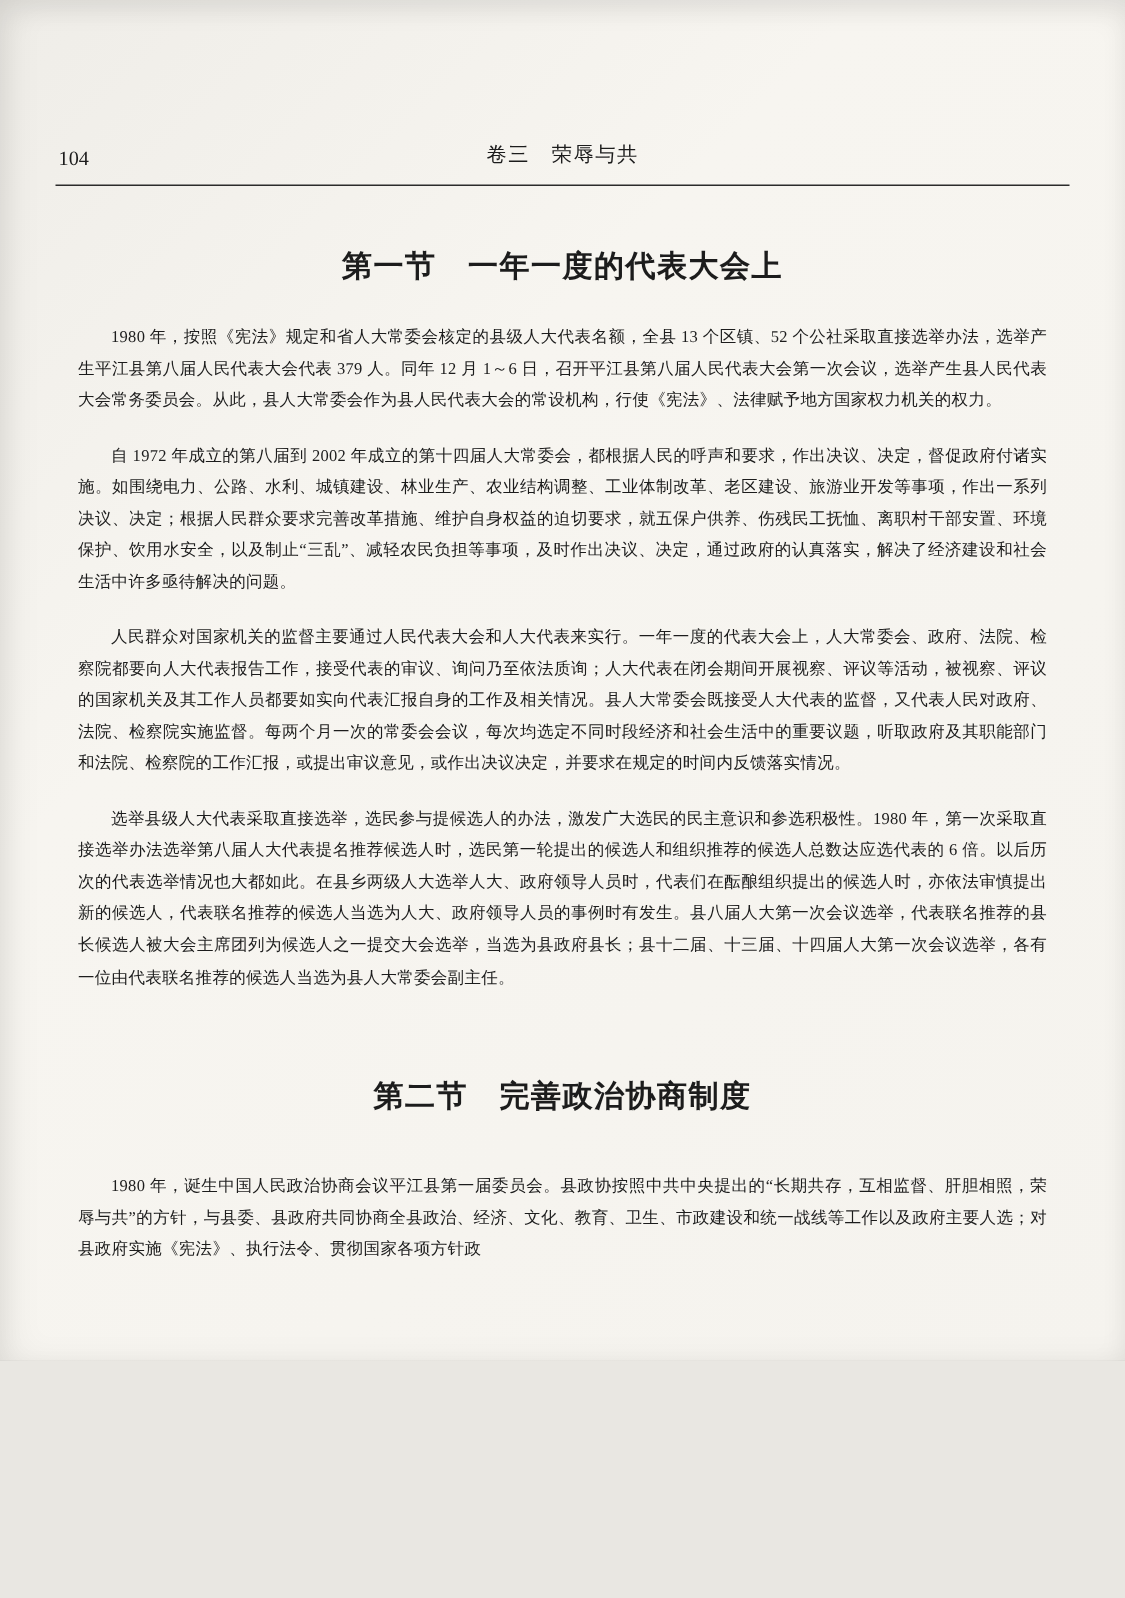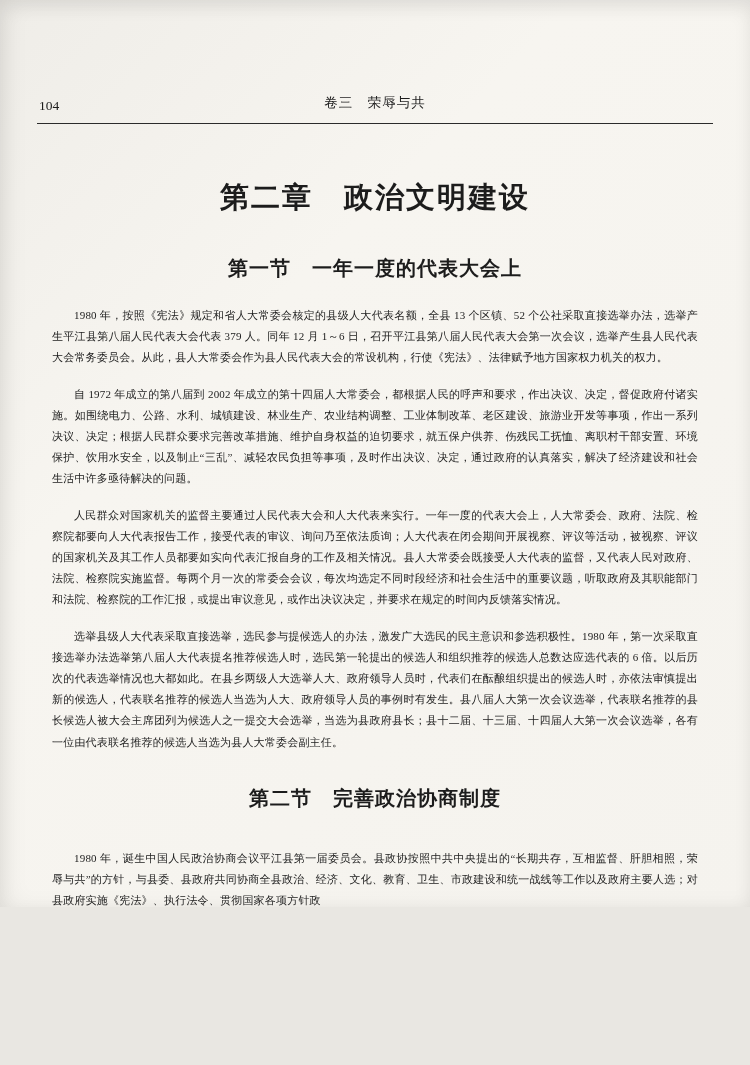--- a/index.html
+++ b/index.html
@@ -52,21 +52,21 @@
   }
   .section-title {
     margin: 42px 0 0 0;
     text-align: center;
     font-size: 20px;
     line-height: 24px;
     font-weight: bold;
     letter-spacing: 1px;
   }
   .section-title.second {
-    margin-top: 33px;
+    margin-top: 56px;
   }
   .section-body {
     margin-top: 25px;
   }
   .section-body.second {
     margin-top: 38px;
   }
   .body-paragraph {
     margin: 15px;
     font-size: 11px;
@@ -81,21 +81,20 @@
 
 <div class="page">
 
   <div class="header-row">
     <span class="page-number">104</span>
     <span class="running-header">卷三　荣辱与共</span>
   </div>
 
   <hr class="header-rule">
 
-  <h1 class="chapter-title">第二章　政治文明建设</h1>
 
   <h2 class="section-title">第一节　一年一度的代表大会上</h2>
 
   <div class="section-body">
     <p class="body-paragraph">1980 年，按照《宪法》规定和省人大常委会核定的县级人大代表名额，全县 13 个区镇、52 个公社采取直接选举办法，选举产生平江县第八届人民代表大会代表 379 人。同年 12 月 1～6 日，召开平江县第八届人民代表大会第一次会议，选举产生县人民代表大会常务委员会。从此，县人大常委会作为县人民代表大会的常设机构，行使《宪法》、法律赋予地方国家权力机关的权力。</p>
     <p class="body-paragraph">自 1972 年成立的第八届到 2002 年成立的第十四届人大常委会，都根据人民的呼声和要求，作出决议、决定，督促政府付诸实施。如围绕电力、公路、水利、城镇建设、林业生产、农业结构调整、工业体制改革、老区建设、旅游业开发等事项，作出一系列决议、决定；根据人民群众要求完善改革措施、维护自身权益的迫切要求，就五保户供养、伤残民工抚恤、离职村干部安置、环境保护、饮用水安全，以及制止“三乱”、减轻农民负担等事项，及时作出决议、决定，通过政府的认真落实，解决了经济建设和社会生活中许多亟待解决的问题。</p>
     <p class="body-paragraph">人民群众对国家机关的监督主要通过人民代表大会和人大代表来实行。一年一度的代表大会上，人大常委会、政府、法院、检察院都要向人大代表报告工作，接受代表的审议、询问乃至依法质询；人大代表在闭会期间开展视察、评议等活动，被视察、评议的国家机关及其工作人员都要如实向代表汇报自身的工作及相关情况。县人大常委会既接受人大代表的监督，又代表人民对政府、法院、检察院实施监督。每两个月一次的常委会会议，每次均选定不同时段经济和社会生活中的重要议题，听取政府及其职能部门和法院、检察院的工作汇报，或提出审议意见，或作出决议决定，并要求在规定的时间内反馈落实情况。</p>
     <p class="body-paragraph">选举县级人大代表采取直接选举，选民参与提候选人的办法，激发广大选民的民主意识和参选积极性。1980 年，第一次采取直接选举办法选举第八届人大代表提名推荐候选人时，选民第一轮提出的候选人和组织推荐的候选人总数达应选代表的 6 倍。以后历次的代表选举情况也大都如此。在县乡两级人大选举人大、政府领导人员时，代表们在酝酿组织提出的候选人时，亦依法审慎提出新的候选人，代表联名推荐的候选人当选为人大、政府领导人员的事例时有发生。县八届人大第一次会议选举，代表联名推荐的县长候选人被大会主席团列为候选人之一提交大会选举，当选为县政府县长；县十二届、十三届、十四届人大第一次会议选举，各有一位由代表联名推荐的候选人当选为县人大常委会副主任。</p>
   </div>
 

